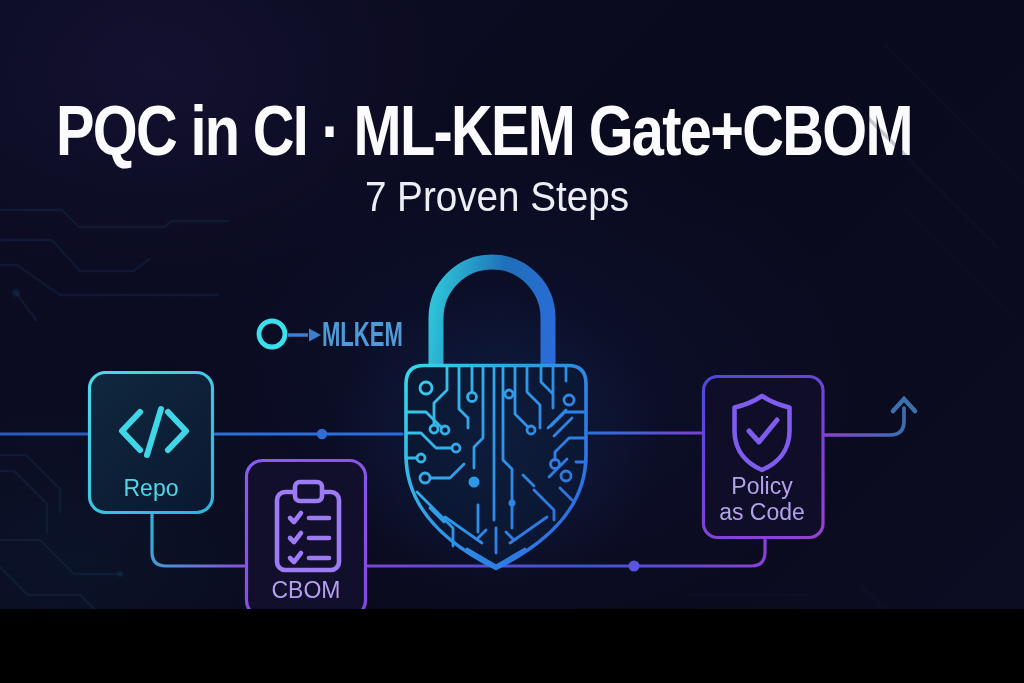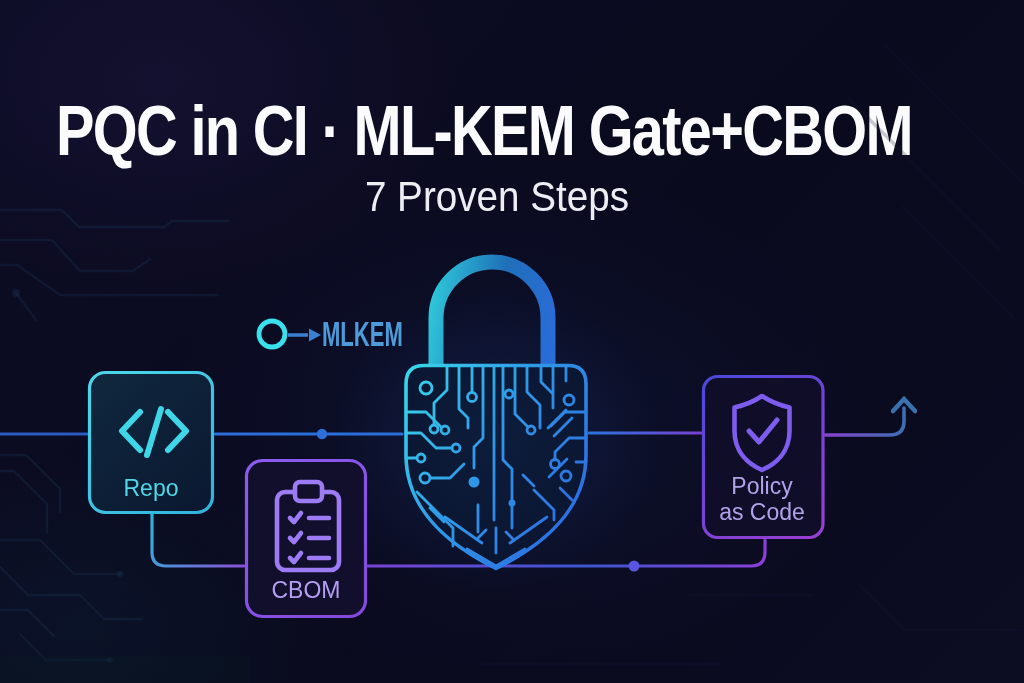--- a/index.html
+++ b/index.html
@@ -1,16 +1,16 @@
 <!DOCTYPE html>
 <html><head>
 <meta charset="utf-8">
 <style>
   html,body{margin:0;padding:0;background:#000;}
-  .page{position:relative;width:1024px;height:683px;overflow:hidden;
+  .page{position:relative;width:1024px;height:609px;overflow:hidden;
     background:
       radial-gradient(ellipse 420px 300px at 16% 12%, rgba(44,34,88,0.24), rgba(0,0,0,0) 70%),
       radial-gradient(ellipse 500px 360px at 50% 62%, rgba(22,48,110,0.18), rgba(0,0,0,0) 70%),
       radial-gradient(ellipse 380px 260px at 8% 92%, rgba(10,70,90,0.14), rgba(0,0,0,0) 70%),
       linear-gradient(135deg, #0c0c24 0%, #0a0a1e 55%, #0c0c22 100%);
     font-family:"Liberation Sans", sans-serif;}
   .title{position:absolute;left:-216px;top:91px;width:1400px;text-align:center;
     color:#fbfbfd;font-size:70px;font-weight:700;letter-spacing:-2px;
     transform:scaleX(0.824);transform-origin:center;white-space:nowrap;}
   .subtitle{position:absolute;left:0;top:173px;width:994px;text-align:center;

